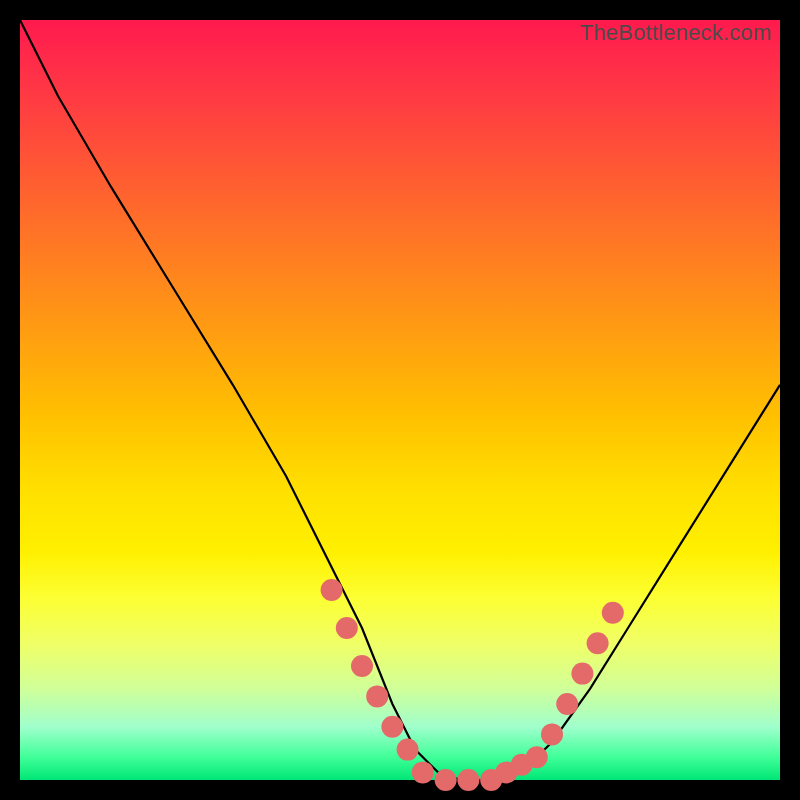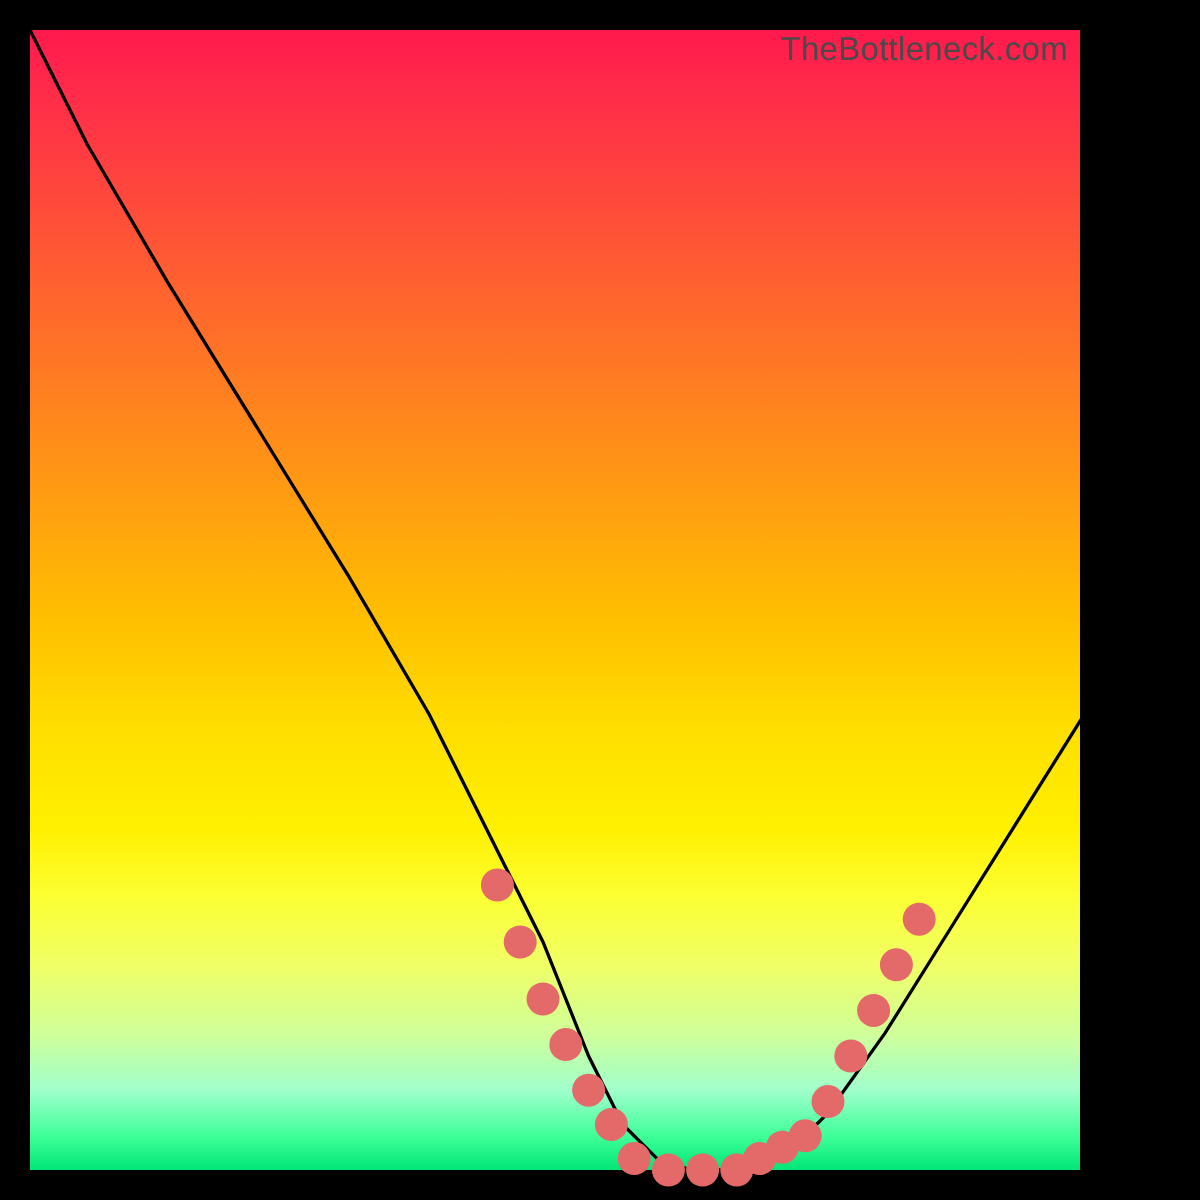--- a/index.html
+++ b/index.html
@@ -8,21 +8,21 @@
     height: 800px;
     background: #000;
     position: relative;
     overflow: hidden;
     font-family: Arial, sans-serif;
   }
   .plot-area {
     position: absolute;
     left: 20px;
     top: 20px;
-    width: 700px;
+    width: 760px;
     height: 760px;
     background: linear-gradient(to bottom,
       #ff1a4d 0%,
       #ff2a4a 5%,
       #ff4040 12%,
       #ff6030 22%,
       #ff8020 32%,
       #ffa010 42%,
       #ffc000 52%,
       #ffe000 62%,

